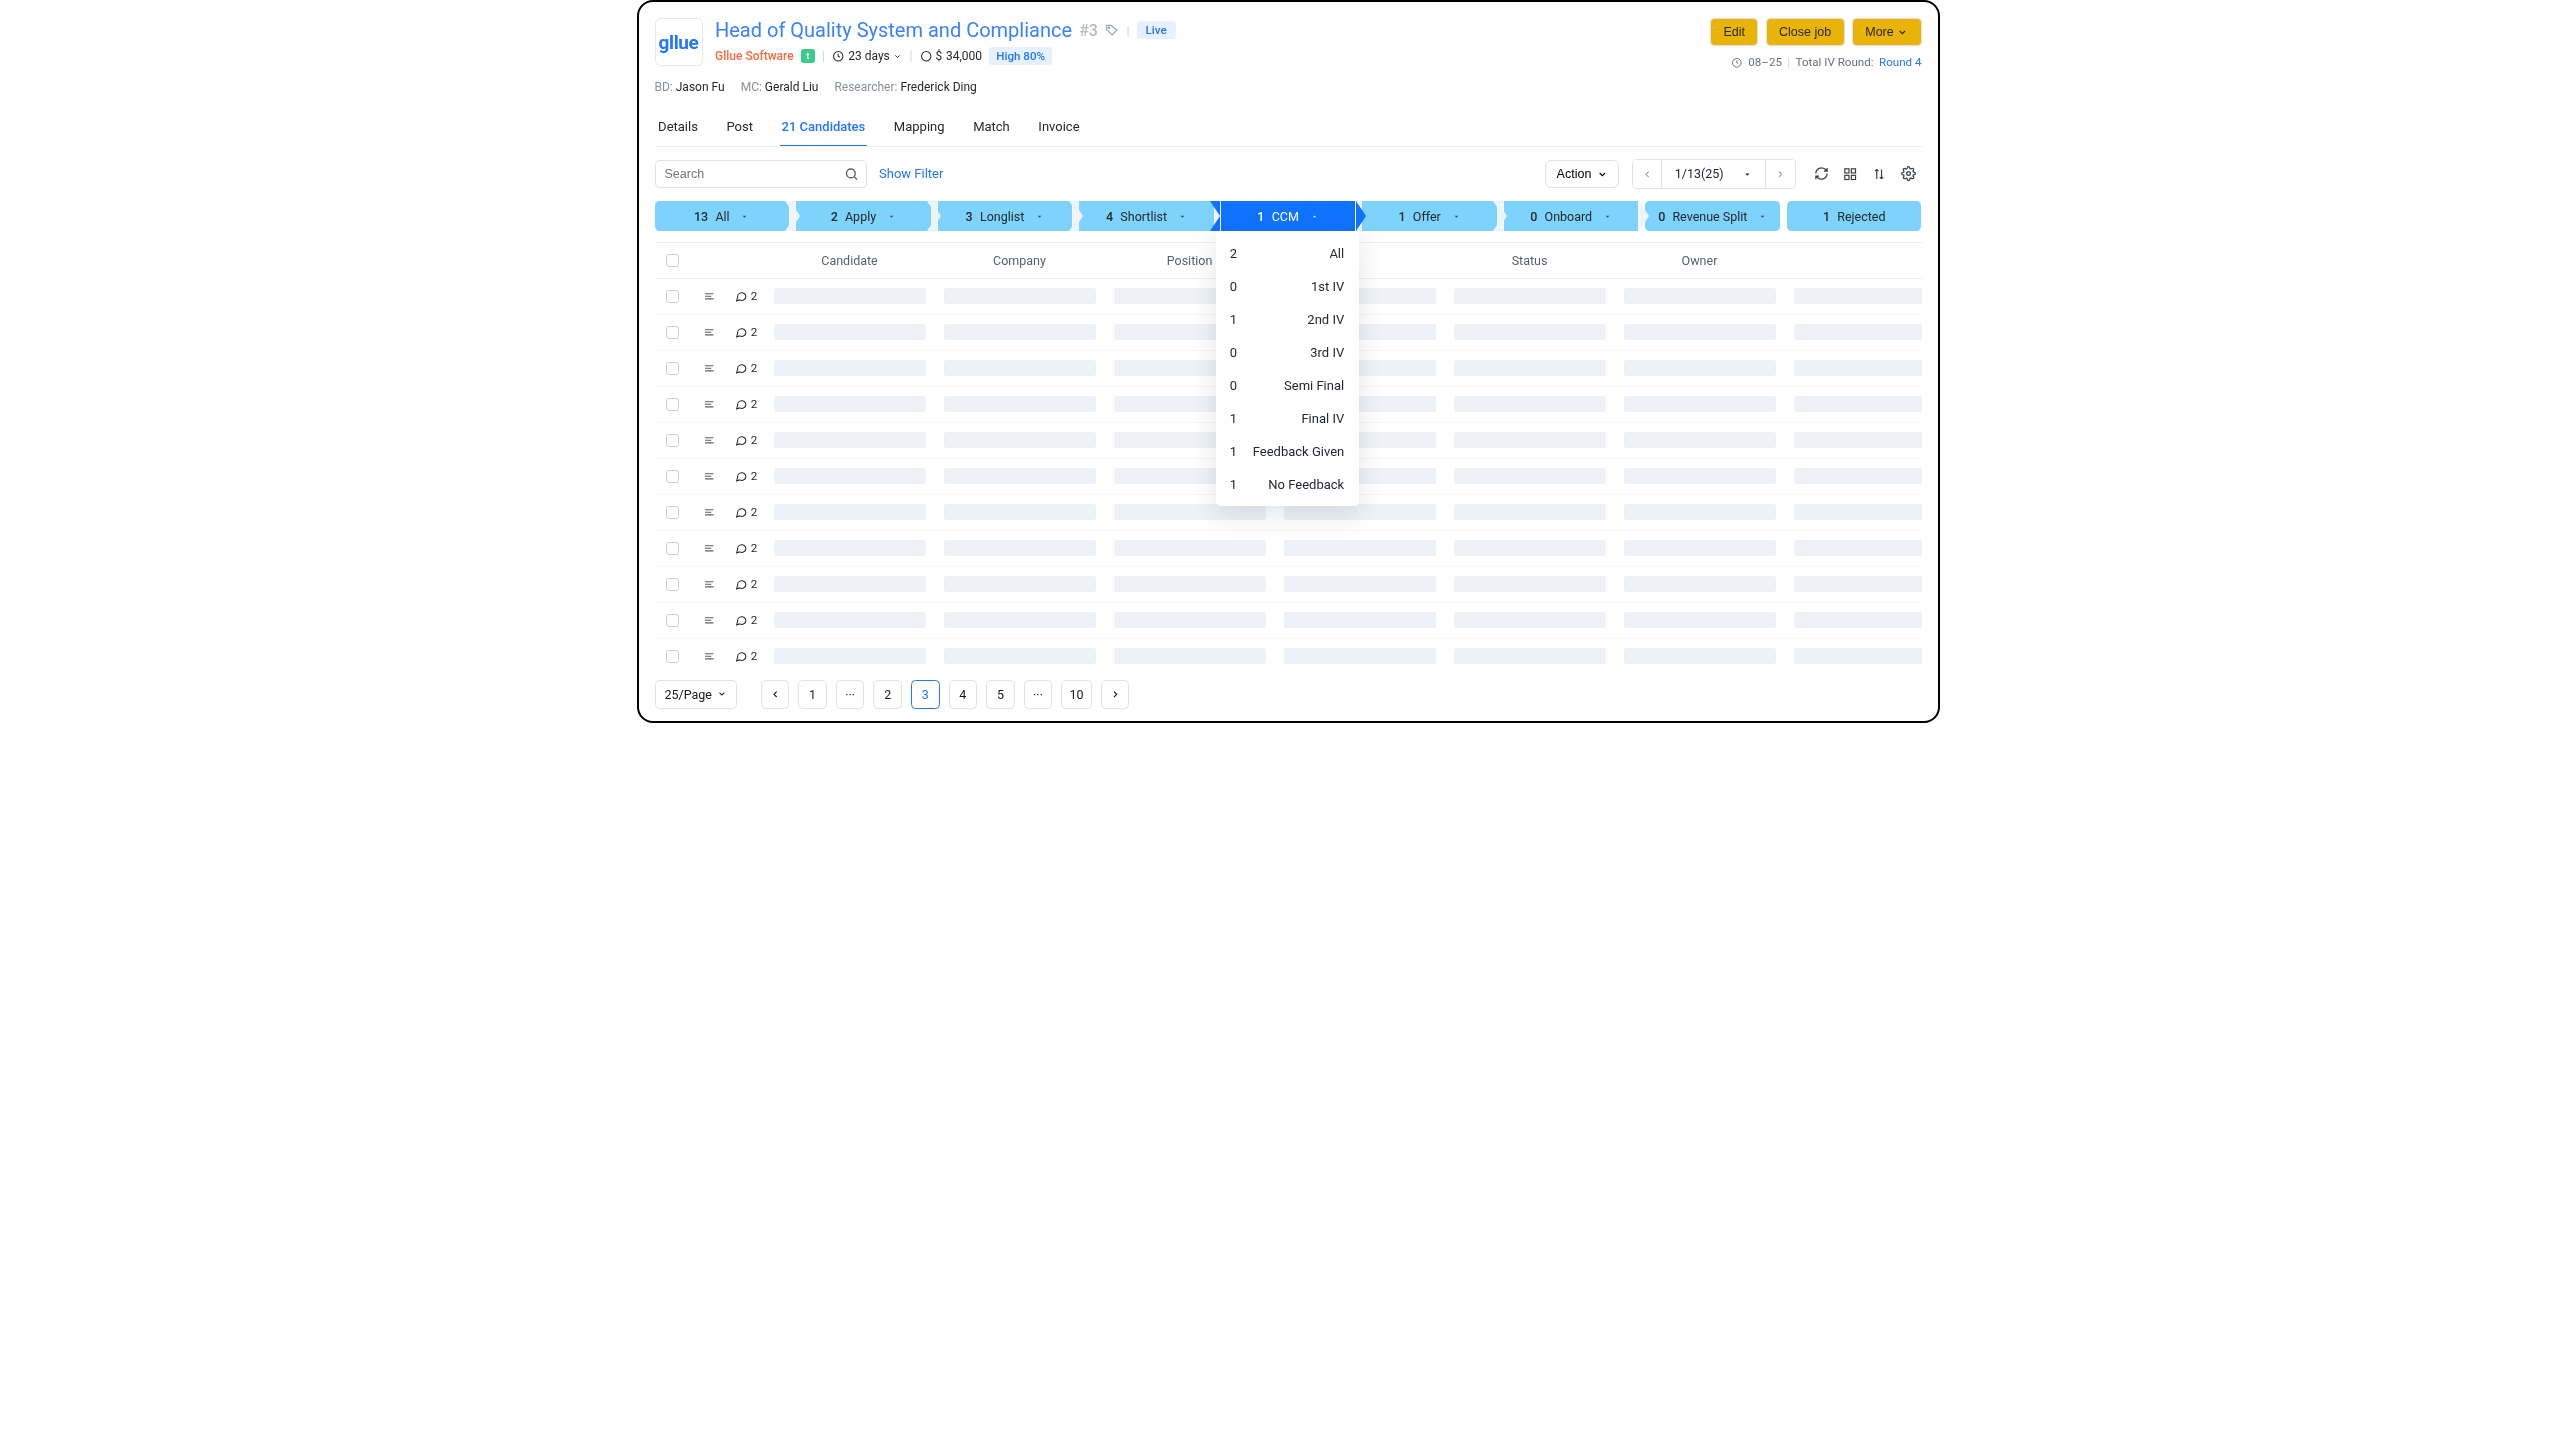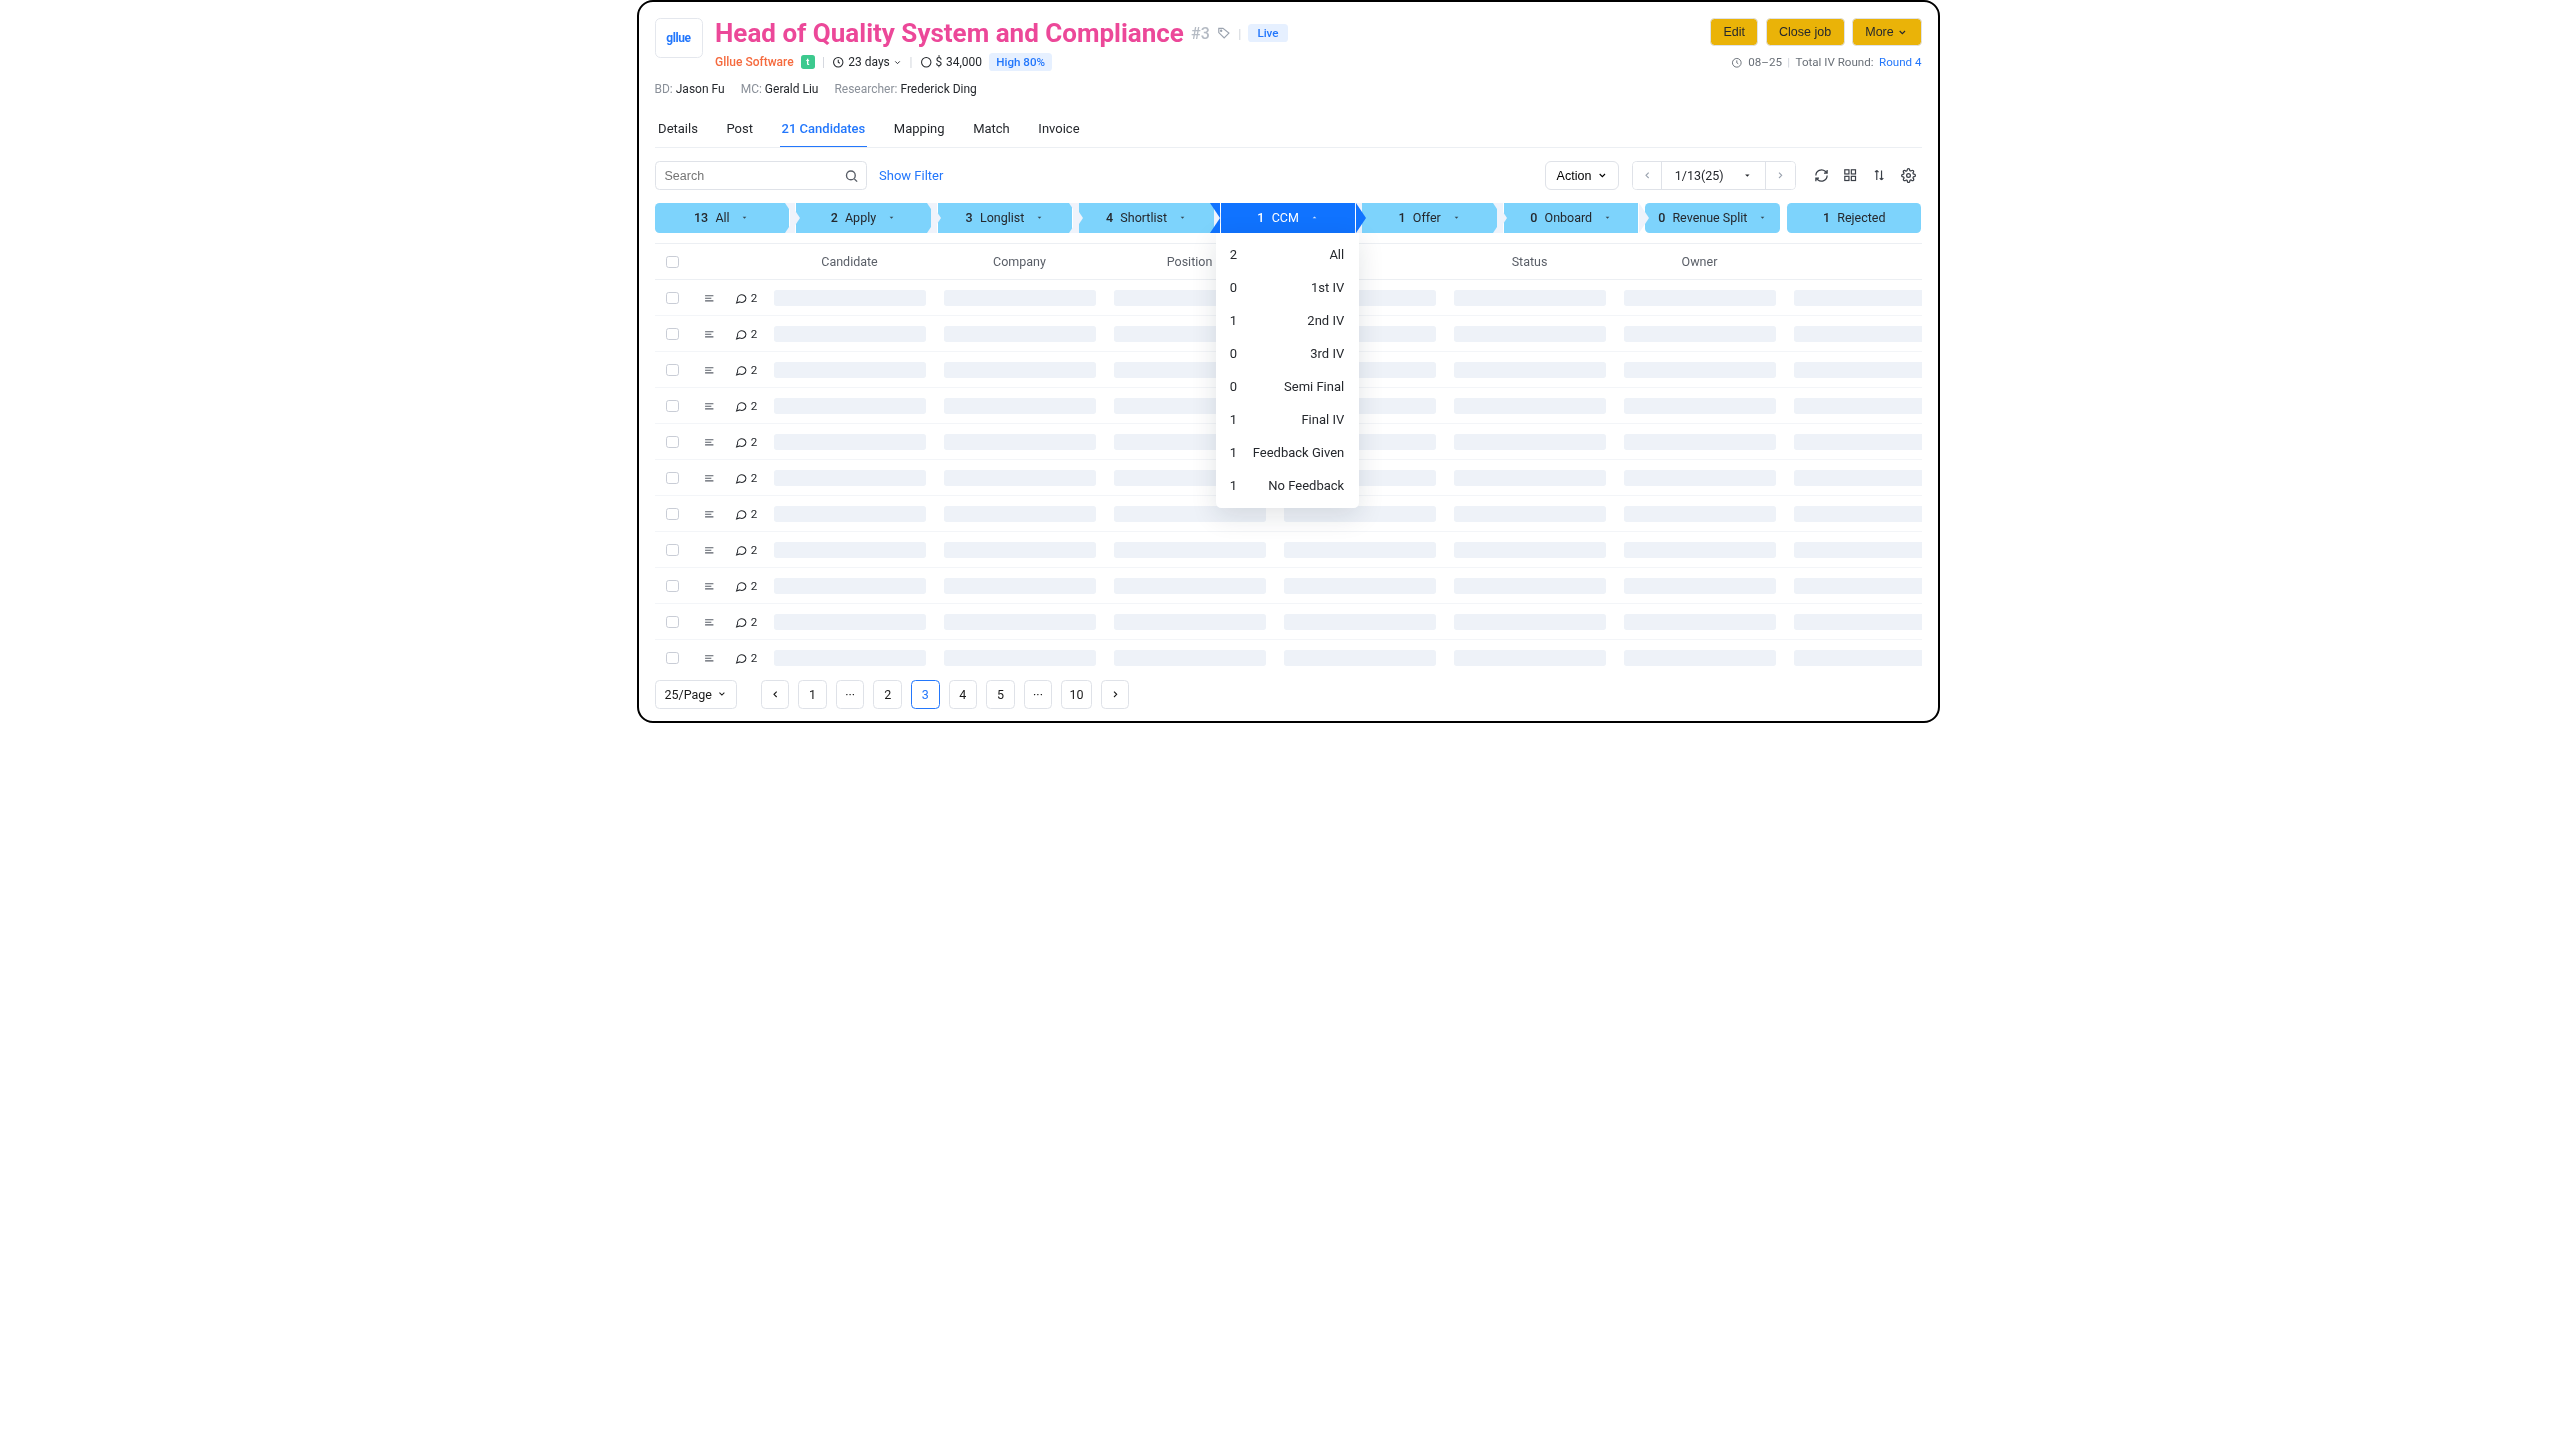--- a/index.html
+++ b/index.html
@@ -2,24 +2,24 @@
 <html style="font-size:14.3px"><head>
 <meta charset="utf-8">
 <style>
 * { box-sizing: border-box; margin: 0; padding: 0; }
 body { font-family: -apple-system, BlinkMacSystemFont, "Segoe UI", Roboto, Helvetica, Arial, sans-serif; background: #fff; color: #1a1a1a; font-size: 12.5px; }
 .app-frame { width: 1303px; height: 723px; margin: 0 auto; border: 2.7px solid #000; border-radius: 16px; position: relative; overflow: hidden; background: #fff; }
 .inner { padding: 16px 16px 12.5px 16px; display: flex; flex-direction: column; height: 100%; }
 
 
 .header { display: flex; align-items: flex-start; gap: 12.5px; }
-.logo { width: 48px; height: 40px; border: 0.9px solid #e4e7ed; border-radius: 5.4px; display: flex; align-items: center; justify-content: center; color: #2377fc; font-weight: 700; font-size: 12px; letter-spacing: -0.4px; }
+.logo { width: 48px; height: 48px; border: 0.9px solid #e4e7ed; border-radius: 5.4px; display: flex; align-items: center; justify-content: center; color: #2377fc; font-weight: 700; font-size: 19px; letter-spacing: -0.4px; }
 .header-main { flex: 1; }
 .title-row { display: flex; align-items: center; gap: 7.1px; }
-.title { font-size: 26px; font-weight: 700; color: #ec4899; }
+.title { font-size: 20px; font-weight: 400; color: #3b82f6; }
 .title-hash { font-size: 16px; color: #b5bbc4; font-weight: 500; }
 .tag-icon { color: #9ba3af; display: inline-flex; }
 .divider-v { color: #d0d4db; }
 .live-badge { background: #e6f0ff; color: #2377fc; border-radius: 3.6px; padding: 1.8px 9px; font-size: 11.6px; font-weight: 500; }
 .meta-row { display: flex; align-items: center; gap: 7.1px; margin-top: 5.4px; font-size: 12px; }
 .company-name { color: #f56a3e; font-weight: 500; }
 .company-badge { background: #3cc98e; color: #fff; width: 14.3px; height: 14.3px; border-radius: 2.7px; display: inline-flex; align-items: center; justify-content: center; font-size: 9px; font-weight: 700; }
 .meta-sep { color: #d0d4db; }
 .meta-item { display: inline-flex; align-items: center; gap: 3.6px; color: #25282d; }
 .high-badge { background: #e6f0ff; color: #2377fc; border-radius: 3.6px; padding: 1.8px 7.1px; font-size: 11.6px; font-weight: 500; }

